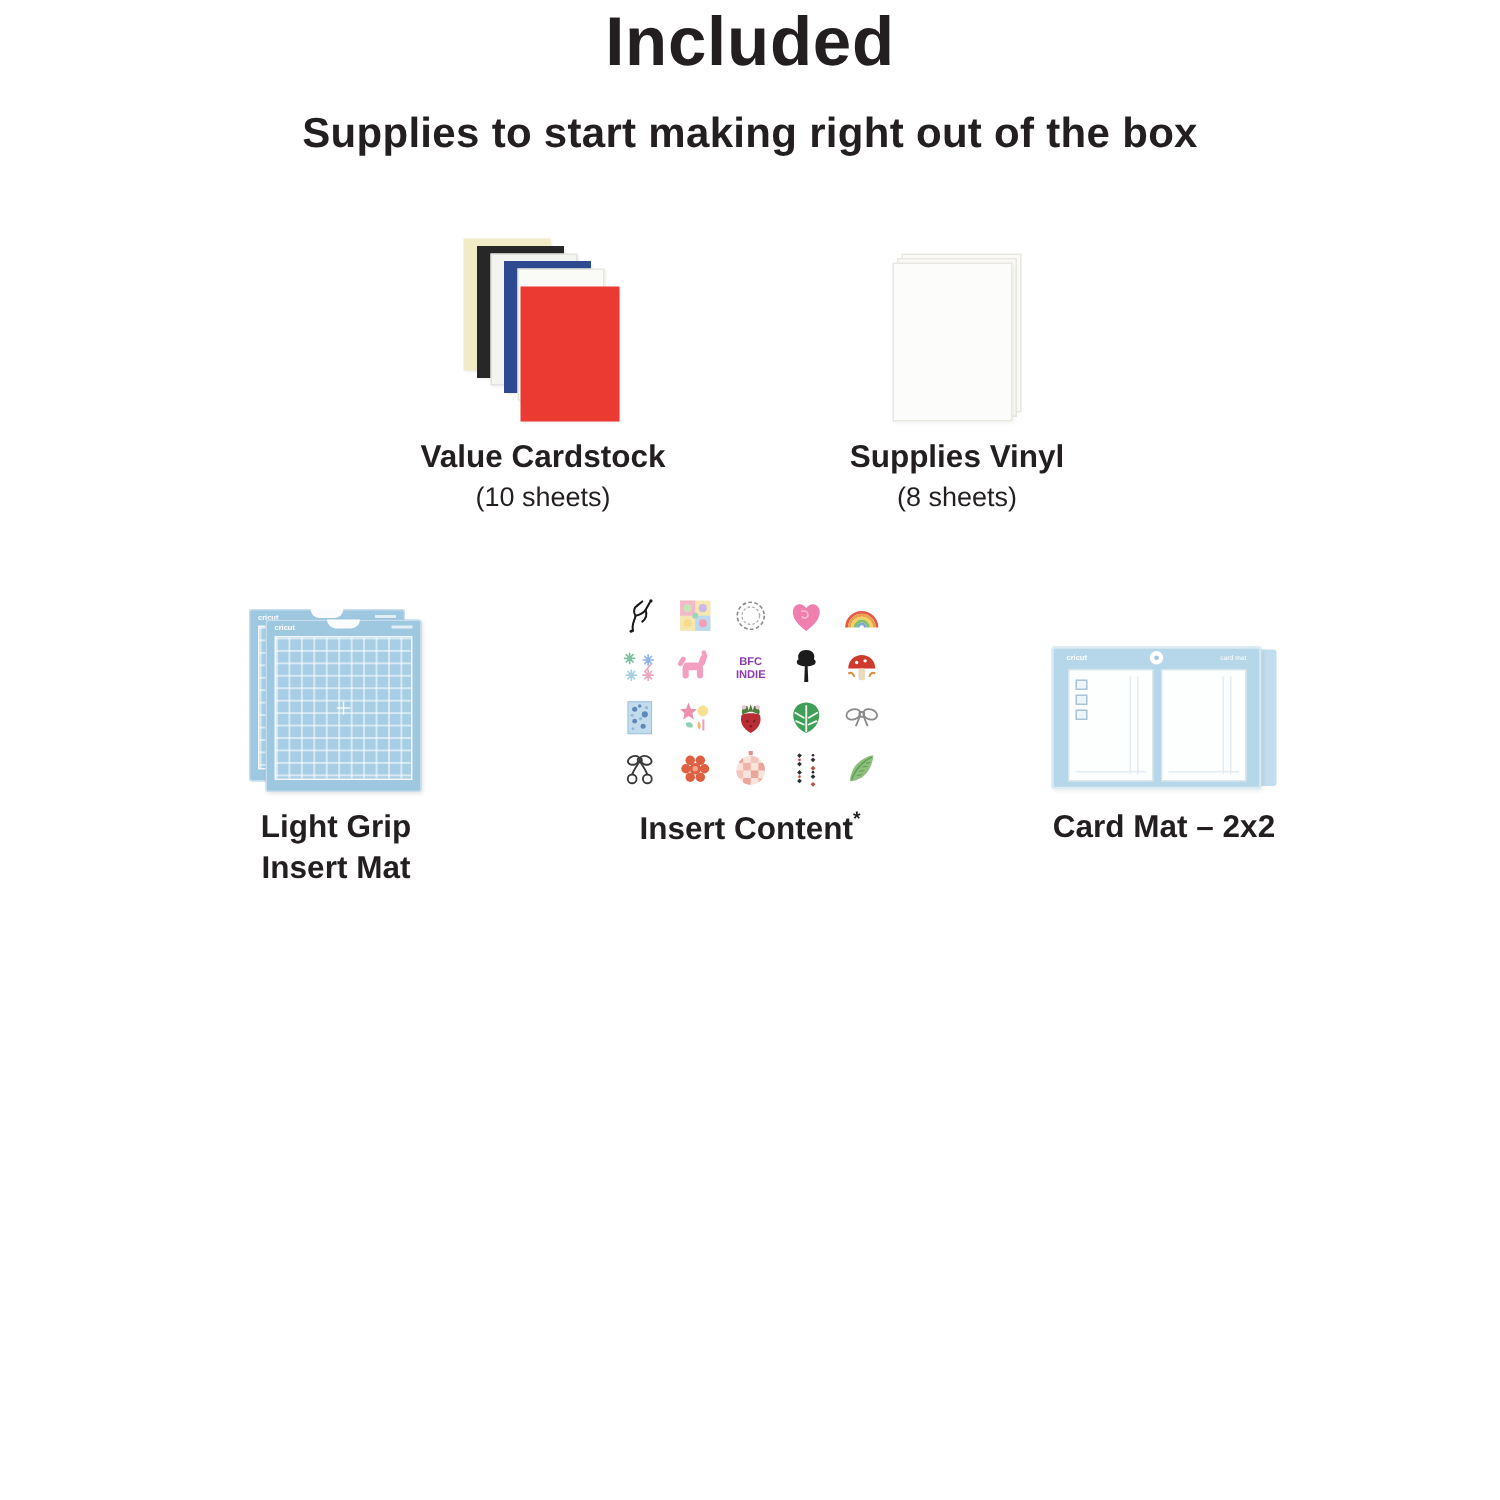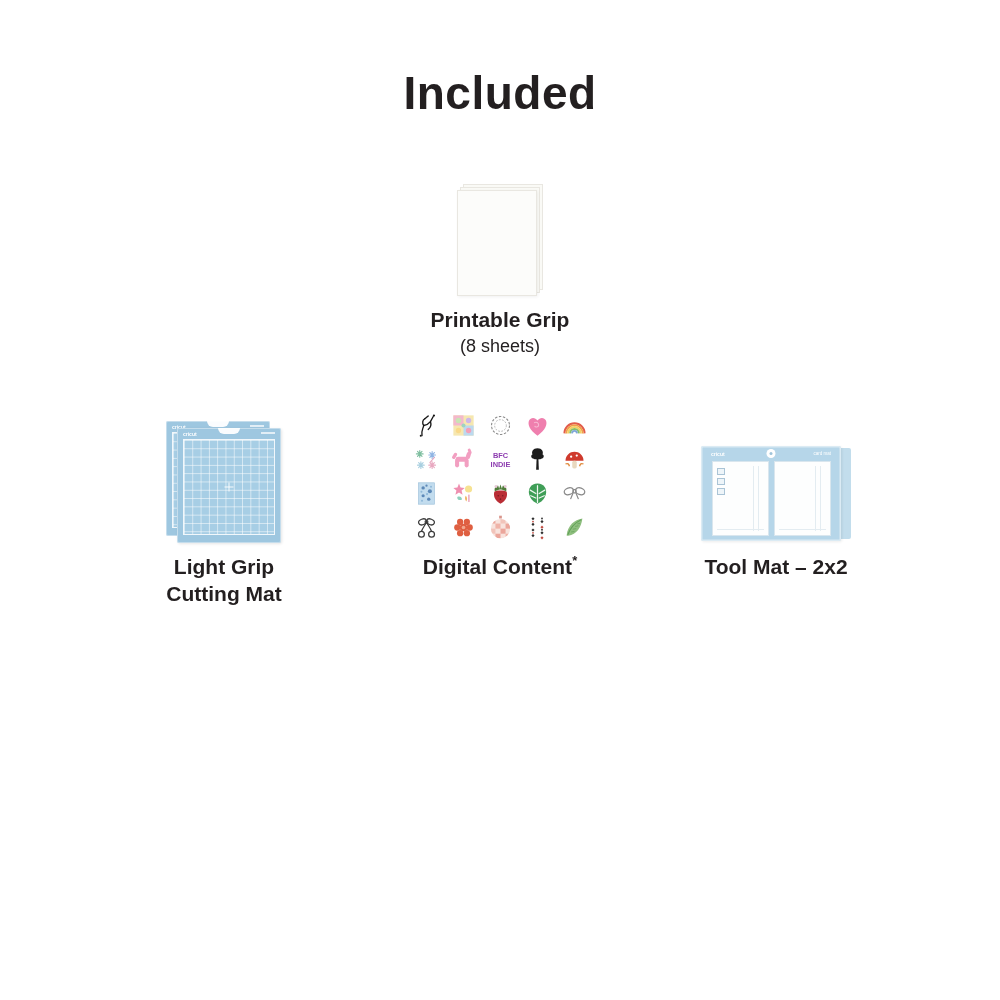--- a/index.html
+++ b/index.html
@@ -5,21 +5,21 @@
   html,body { margin:0; padding:0; }
   body {
     width:1000px; height:1000px;
     background:#ffffff;
     font-family:"Liberation Sans", sans-serif;
     color:#231f20;
   }
   .canvas { position:relative; width:1000px; height:1000px; overflow:hidden; background:#fff; }
 
   
-  .header { text-align:center; padding-top:66px; }
+  .header { text-align:center; }
   .title { font-size:46px; font-weight:bold; letter-spacing:.5px; }
   .subtitle { margin-top:19px; font-size:28px; font-weight:bold; letter-spacing:.2px; }
 
   
   .row { display:flex; justify-content:center; }
   .row1 { margin-top:34px; }
   .row2 { margin-top:52px; }
   .cell { width:276px; display:flex; flex-direction:column; align-items:center; }
   .art  { display:flex; align-items:flex-end; justify-content:center; position:relative; }
   .row1 .art { height:142px; }
@@ -96,34 +96,49 @@
   .cm-line-h { position:absolute; left:4px; right:4px; height:1px; background:#e3ecf1; }
   .cm-mark { position:absolute; width:6px; height:5px; border:1px solid #aac4d6; background:#eef5f9; left:4px; }
 </style>
 </head>
 <body>
 
 <div class="canvas">
 
   <div class="header">
     <div class="title">Included</div>
+    <div class="subtitle">Supplies to start making right out of the box</div>
   </div>
 
   <div class="row row1">
 
+    <div class="cell">
+      <div class="art">
+        <div class="cs-box">
+          <div class="cs-sheet cs-cream"></div>
+          <div class="cs-sheet cs-black"></div>
+          <div class="cs-sheet cs-white1"></div>
+          <div class="cs-sheet cs-navy"></div>
+          <div class="cs-sheet cs-white2"></div>
+          <div class="cs-sheet cs-red"></div>
+        </div>
+      </div>
+      <div class="cap">Value Cardstock</div>
+      <div class="sub">(10 sheets)</div>
+    </div>
 
     <div class="cell">
       <div class="art">
         <div class="pv-box">
           <div class="pv-sheet pv-1"></div>
           <div class="pv-sheet pv-2"></div>
           <div class="pv-sheet pv-3"></div>
         </div>
       </div>
-      <div class="cap">Printable Grip</div>
+      <div class="cap">Supplies Vinyl</div>
       <div class="sub">(8 sheets)</div>
     </div>
 
   </div>
 
   <div class="row row2">
 
     <div class="cell">
       <div class="art">
         <div class="lg-box">
@@ -136,21 +151,21 @@
           <div class="lg-mat lg-front">
             <div class="lg-grid"></div>
             <div class="lg-hole"></div>
             <div class="lg-brand">cricut</div>
             <div class="lg-mark"></div>
             <div class="lg-plus"></div>
           </div>
         </div>
       </div>
       <div class="cap">Light Grip</div>
-      <div class="cap" style="margin-top:2px;">Cutting Mat</div>
+      <div class="cap" style="margin-top:2px;">Insert Mat</div>
     </div>
 
     <div class="cell">
       <div class="art">
         <div class="dc-grid">
             <div class="dc-cell">
               <svg viewBox="0 0 24 24">
                 <g fill="none" stroke="#191919" stroke-width="1.2" stroke-linecap="round">
                   <path d="M8 21 C7 17 9 15 9.5 12 C8 10 8.5 7 10.5 6"></path>
                   <path d="M9.5 12 C12 11.5 14 10.5 15.5 8.5 L18 4"></path>
@@ -385,21 +400,21 @@
               <svg viewBox="0 0 24 24">
                 <path d="M19 4 C12 5 6 10 5 19 C5.5 19.5 6 19.5 6.5 19.3 C14 18 18 12 19 4 Z" fill="#8fbf7f"></path>
                 <path d="M18 5 C12 8 8 13 6 18.5" stroke="#5f9f57" stroke-width=".9" fill="none"></path>
                 <g stroke="#5f9f57" stroke-width=".6" fill="none">
                   <path d="M9 16 L12 15.5 M10.5 13.5 L13.5 13 M12.5 11 L15.5 10.5 M14.5 8.8 L17 8.3"></path>
                 </g>
               </svg>
             </div>
           </div>
       </div>
-      <div class="cap"><span>Digital Content</span><sup>*</sup></div>
+      <div class="cap"><span>Insert Content</span><sup>*</sup></div>
     </div>
 
     <div class="cell">
       <div class="art">
         <div class="cm-box">
           <div class="cm-mat cm-back"></div>
           <div class="cm-mat cm-front">
             <div class="cm-brand">cricut</div>
             <div class="cm-label">card mat</div>
             <div class="cm-tab"></div>
@@ -412,20 +427,20 @@
               <div class="cm-line-h" style="bottom:5px;"></div>
             </div>
             <div class="cm-panel cm-pr">
               <div class="cm-line-v" style="right:9px;"></div>
               <div class="cm-line-v" style="right:14px;"></div>
               <div class="cm-line-h" style="bottom:5px;"></div>
             </div>
           </div>
         </div>
       </div>
-      <div class="cap">Tool Mat – 2x2</div>
+      <div class="cap">Card Mat – 2x2</div>
     </div>
   </div>
 
   <div class="footnote">
   </div>
 
 </div>
 
 </body></html>

